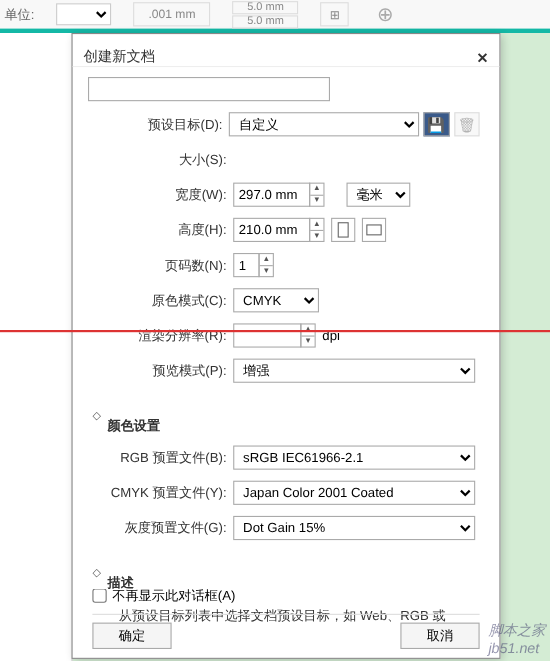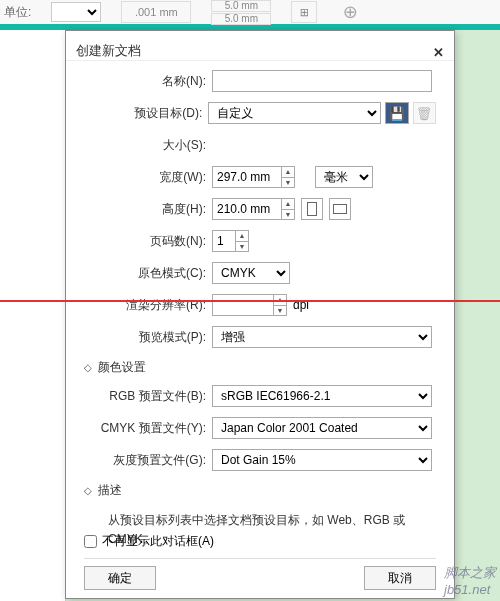--- a/index.html
+++ b/index.html
@@ -1,17 +1,17 @@
 <!DOCTYPE html>
 <html><head>
 <meta charset="utf-8">
 <style>
 * { box-sizing: border-box; margin: 0; padding: 0; font-family: "Microsoft YaHei", Arial, sans-serif; font-size: 12px; }
 body { background: #f0f0f0; width: 500px; height: 601px; overflow: hidden; position: relative; }
-.toolbar { height: 30px; background: #f8f8f8; border-bottom: 6px solid #14b8a6; display: flex; align-items: center; padding: 0 4px; gap: 20px; }
+.toolbar { height: 30px; background: #f8f8f8; border-bottom: 4px solid #14b8a6; display: flex; align-items: center; padding: 0 4px; gap: 20px; }
 .tb-label { color: #666; }
 .tb-sel { border: 1px solid #ccc; height: 20px; width: 50px; background: #fff; }
 .tb-ic { width: 26px; height: 22px; border: 1px solid #ddd; display: flex; align-items: center; justify-content: center; color: #888; font-size: 11px; }
 .canvas { position: absolute; top: 30px; left: 0; right: 0; bottom: 0; background: #d4ecd4; }
 .canvas::before { content: ""; position: absolute; top: 0; left: 0; width: 65px; height: 100%; background: #fff; border-right: 1px solid #ccc; }
 .dialog { position: absolute; top: 30px; left: 65px; width: 390px; height: 569px; background: #fff; border: 1px solid #888; box-shadow: 2px 2px 8px rgba(0,0,0,0.2); }
 .dlg-title { height: 30px; display: flex; align-items: flex-end; justify-content: space-between; padding: 0 10px; border-bottom: 1px solid #eee; }
 .dlg-title span { font-size: 13px; color: #333; }
 .close-x { font-size: 18px; font-weight: bold; cursor: pointer; }
 .dlg-body { padding: 8px 18px 4px 14px; }
@@ -22,21 +22,21 @@
 .spinner { display: inline-flex; flex-direction: column; border: 1px solid #aaa; height: 22px; width: 14px; margin-left: -1px; }
 .spinner div { flex: 1; display: flex; align-items: center; justify-content: center; font-size: 7px; color: #555; border-bottom: 1px solid #aaa; cursor: pointer; }
 .spinner div:last-child { border-bottom: none; }
 .ic-btn { width: 24px; height: 22px; border: 1px solid #aaa; background: #eee; margin-left: 4px; display: flex; align-items: center; justify-content: center; font-size: 13px; color: #444; cursor: pointer; }
 .ic-dis { opacity: 0.4; }
 .orient-btn { width: 22px; height: 22px; border: 1px solid #aaa; margin-left: 6px; display: flex; align-items: center; justify-content: center; cursor: pointer; }
 .orient-p { width: 10px; height: 14px; border: 1px solid #666; }
 .orient-l { width: 14px; height: 10px; border: 1px solid #666; }
 .sect { display: flex; align-items: center; margin: 10px 0 8px 4px; }
 .sect-tog { font-size: 10px; color: #555; margin-right: 6px; cursor: pointer; }
-.sect-t { font-weight: normal; color: #333; }
+.sect-t { font-weight: bold; color: #333; margin-top: 20px; }
 .desc { padding: 4px 10px 10px 28px; color: #333; line-height: 1.6; }
 .redline { position: absolute; top: 300px; left: 0; right: 0; border-top: 2px solid #d33; pointer-events: none; }
 .footer { position: absolute; bottom: 0; left: 0; right: 0; padding: 6px 18px 8px 18px; }
 .chk-row { display: flex; align-items: center; margin-bottom: 8px; }
 .chk-row input { margin-right: 5px; }
 .btn-row { display: flex; justify-content: space-between; gap: 8px; border-top: 1px solid #ddd; padding-top: 7px; }
 .btn { width: 72px; height: 24px; border: 1px solid #aaa; background: #f5f5f5; cursor: pointer; }
 .wm { position: absolute; bottom: 4px; right: 4px; color: rgba(80,80,120,0.6); font-size: 13px; font-style: italic; pointer-events: none; }
 </style>
 </head>
@@ -58,21 +58,20 @@
 
 <div class="dialog">
   <div class="dlg-title">
     <span>创建新文档</span>
     <span class="close-x">✕</span>
   </div>
 
   <div class="dlg-body">
 
     <div class="row">
-      <div class="lbl">名称(N):</div>
       <input type="text" class="sel-hl" style="width: 220px;" value="未命名 -1">
     </div>
 
     <div class="row">
       <div class="lbl">预设目标(D):</div>
       <select style="width:178px"><option>自定义</option></select>
       <div class="ic-btn" style="background:#3a5a8a;color:#fff">💾</div>
       <div class="ic-btn ic-dis">🗑</div>
     </div>
 

